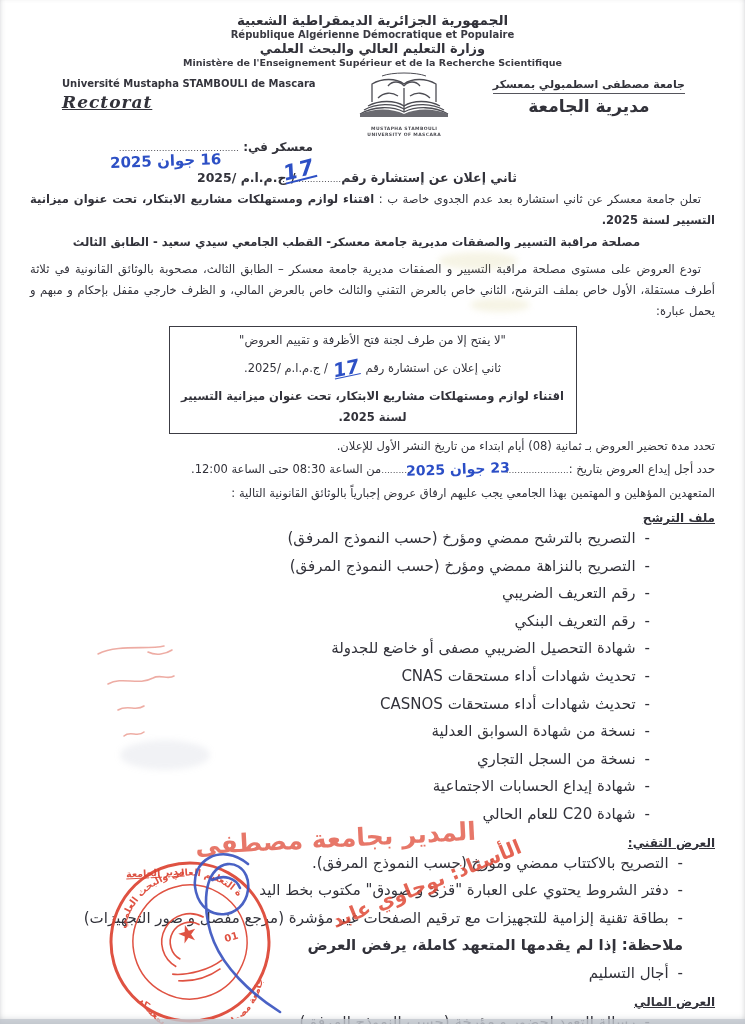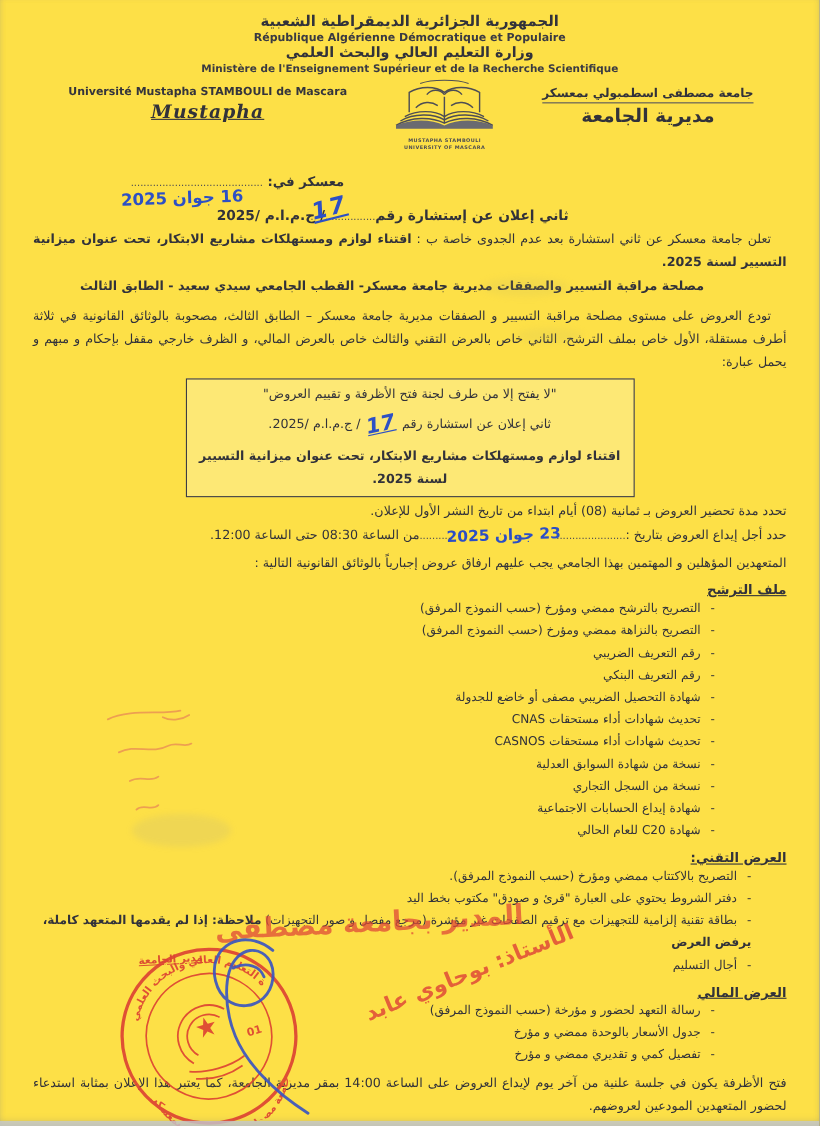--- a/index.html
+++ b/index.html
@@ -1,62 +1,62 @@
 <!DOCTYPE html>
 <html lang="ar"><head>
 <meta charset="utf-8">
 <style>
   html,body{margin:0;padding:0;background:#9aa0a8;}
   .page{
     position:relative;width:745px;height:1024px;margin:0 auto;
-    background:#fde047;overflow:hidden;
+    background:#ffffff;overflow:hidden;
     font-family:"DejaVu Sans",sans-serif;color:#32323a;
     box-shadow:inset 0 -7px 9px -5px rgba(110,116,128,.55), inset -3px 0 6px -4px rgba(140,140,145,.35), inset 3px 0 6px -4px rgba(140,140,145,.3);
   }
   .page::after{content:"";position:absolute;left:0;right:0;bottom:0;height:5px;background:#c3c8cf;opacity:.8;}
   .doc{position:absolute;inset:0;direction:rtl;}
 
   
   .hdr{padding-top:12px;text-align:center;}
   .hdr-ar-1{font-size:13.5px;font-weight:bold;letter-spacing:.5px;}
   .hdr-fr-1{font-size:10px;font-weight:bold;color:#3a3a42;margin-top:1px;}
   .hdr-ar-2{font-size:13px;font-weight:bold;margin-top:1px;}
   .hdr-fr-2{font-size:9.5px;font-weight:bold;color:#3a3a42;margin-top:1px;}
   .hdr-row{direction:ltr;display:flex;justify-content:space-between;align-items:flex-start;padding:6px 60px 0 62px;}
-  .hdr-left{text-align:center;direction:ltr;padding-top:4px;}
+  .hdr-left{text-align:left;direction:ltr;padding-top:4px;}
   .univ-fr{font-size:10px;font-weight:bold;color:#34343c;}
   .rectorat{font-family:"DejaVu Serif",serif;font-style:italic;font-weight:bold;font-size:17px;margin-top:3px;text-decoration:underline;letter-spacing:1px;}
   .hdr-center{width:110px;margin-top:-4px;}
   .logo-caption{font-size:4.5px;color:#4c4c52;letter-spacing:.4px;line-height:1.3;font-weight:bold;}
   .hdr-right{direction:rtl;text-align:center;padding-top:4px;}
   .univ-ar{font-size:11px;font-weight:bold;padding-bottom:2px;border-bottom:1px solid #55555c;}
   .dir-ar{font-size:17px;font-weight:bold;margin-top:2px;letter-spacing:1px;}
 
   
-  .dateline{margin-top:20px;padding-right:432px;font-size:12px;font-weight:bold;white-space:nowrap;}
+  .dateline{margin-top:2px;padding-right:432px;font-size:12px;font-weight:bold;white-space:nowrap;}
   .dots{color:#4a4a52;letter-spacing:1.5px;font-size:9px;font-weight:normal;position:relative;}
   .date-stamp-1{position:absolute;right:18px;top:9px;color:#2d50c5;font-size:15px;font-weight:bold;letter-spacing:2px;transform:rotate(-2deg);white-space:nowrap;}
   .titleline{margin-top:16px;padding-right:228px;font-size:12.5px;font-weight:bold;white-space:nowrap;}
   .hw-num{position:absolute;right:26px;top:-16px;color:#2d50c5;font-size:21px;font-style:italic;font-weight:bold;transform:rotate(-14deg);text-decoration:underline;}
 
   
   .para{margin:4px 30px 0 30px;font-size:11.5px;line-height:1.85;text-align:right;}
   .para.justify{text-align:justify;}
   .indent{text-indent:14px;}
   .office-line{margin:1px 105px 0 30px;font-size:11.5px;font-weight:bold;line-height:1.8;text-align:right;}
   b,.bold{font-weight:bold;}
 
   .env-box{width:386px;margin:3px auto 2px auto;border:1.6px solid #3c3c44;padding:3px 10px 4px 10px;text-align:center;font-size:11.5px;line-height:1.85;background:rgba(255,255,255,.25);}
   .env-box .l3{font-weight:bold;}
   .hw-num-box{display:inline-block;color:#2d50c5;font-size:19px;font-style:italic;font-weight:bold;transform:rotate(-12deg);text-decoration:underline;margin:0 2px;vertical-align:-3px;}
 
   .date-stamp-2{display:inline-block;color:#2b4ec6;font-size:14px;font-weight:bold;letter-spacing:2px;transform:rotate(-2deg);vertical-align:-1px;margin:0 -4px;}
 
   .sec-h{margin:7px 30px 0 4px;font-size:12px;font-weight:bold;text-decoration:underline;text-align:right;}
-  ul.items{margin:0 95px 0 20px;padding:0;list-style:none;font-size:11px;line-height:1.84;text-align:right;}
+  ul.items{margin:0 95px 0 20px;padding:0;list-style:none;font-size:15px;line-height:1.84;text-align:right;}
   ul.items.wide{margin-right:62px;}
   ul.items li::before{content:"-";margin-left:9px;}
 
   .closing{margin:4px 30px 0 30px;font-size:11.5px;line-height:1.85;text-align:justify;}
 
   
   .sig-block{position:absolute;left:0;top:818px;width:745px;height:206px;direction:ltr;}
   .director-label{position:absolute;left:126px;top:49px;color:#d8402f;font-size:9.5px;font-weight:bold;text-decoration:underline;transform:rotate(-3deg);opacity:.9;}
   .round-stamp{position:absolute;left:104px;top:38px;transform:rotate(-16deg);opacity:.92;}
   .stamp-big{position:absolute;left:196px;top:6px;width:280px;color:#e04a37;font-size:25px;font-weight:bold;transform:rotate(-3deg);opacity:.75;direction:rtl;white-space:nowrap;letter-spacing:1px;}
@@ -75,21 +75,21 @@
   <div class="doc">
 
     <div class="hdr">
       <div class="hdr-ar-1">الجمهورية الجزائرية الديمقراطية الشعبية</div>
       <div class="hdr-fr-1">République Algérienne Démocratique et Populaire</div>
       <div class="hdr-ar-2">وزارة التعليم العالي والبحث العلمي</div>
       <div class="hdr-fr-2">Ministère de l'Enseignement Supérieur et de la Recherche Scientifique</div>
       <div class="hdr-row">
         <div class="hdr-left">
           <div class="univ-fr">Université Mustapha STAMBOULI de Mascara</div>
-          <div class="rectorat">Mustapha</div>
+          <div class="rectorat">Rectorat</div>
         </div>
         <div class="hdr-center">
           <svg width="104" height="52" viewBox="0 0 104 52">
             <g stroke="#4d4d54" fill="none" stroke-width="1.3">
               <path d="M8,44 C22,36 40,36 52,42 C64,36 82,36 96,44"></path>
               <path d="M8,44 C22,38 40,38 52,44 C64,38 82,38 96,44 L96,47 L8,47 Z" fill="#6a6a70" stroke="none"></path>
               <path d="M12,40 C24,33 42,33 52,39 C62,33 80,33 92,40"></path>
               <path d="M16,36 C27,30 43,30 52,36 C61,30 77,30 88,36"></path>
               <path d="M52,42 L52,18"></path>
               <path d="M20,32 L20,14 C30,8 44,8 52,14 C60,8 74,8 84,14 L84,32"></path>

